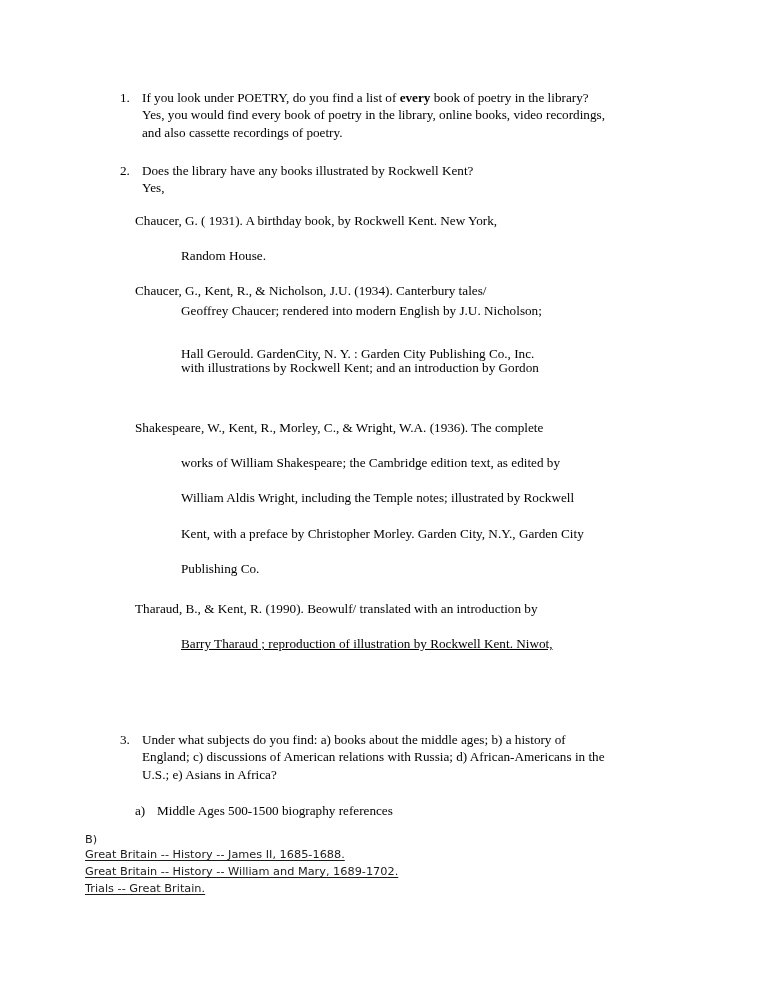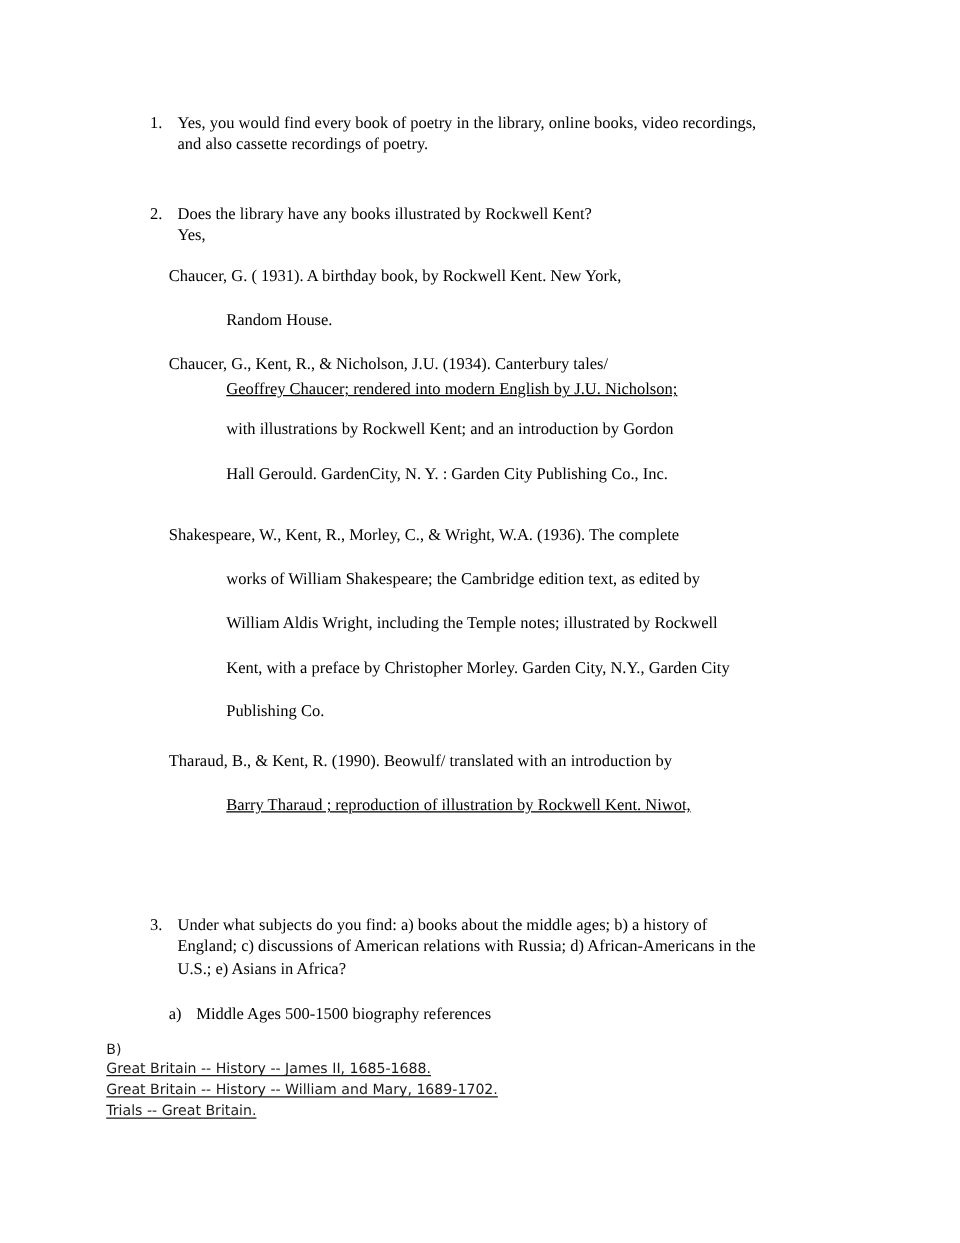--- a/index.html
+++ b/index.html
@@ -101,43 +101,44 @@
   }
 </style>
 </head>
 <body>
 
 <div class="page">
 
   <div class="q-block" style="left:120px; top:89px; width:562px;">
     <span class="q-num">1.</span>
     <div class="q-body">
+      <p><span>If you look under POETRY, do you find a list of </span><span class="bold">every</span><span> book of poetry in the library?</span></p>
       <p>Yes, you would find every book of poetry in the library, online books, video recordings,</p>
       <p>and also cassette recordings of poetry.</p>
     </div>
   </div>
 
   <div class="q-block" style="left:120px; top:162px; width:562px;">
     <span class="q-num">2.</span>
     <div class="q-body">
       <p>Does the library have any books illustrated by Rockwell Kent?</p>
       <p>Yes,</p>
     </div>
   </div>
 
   <div class="citation" style="top:214px;">
     <p class="cit-line" style="margin-bottom:22px;">Chaucer, G.  ( 1931).  A birthday book, by Rockwell Kent.  New York,</p>
     <p class="cit-line cont">Random House.</p>
   </div>
 
   <div class="citation" style="top:284px;">
     <p class="cit-line" style="margin-bottom:7px;">Chaucer, G., Kent, R., &amp; Nicholson, J.U.  (1934).   Canterbury tales/</p>
-    <p class="cit-line cont" style="margin-bottom:19px;text-decoration:underline;">Geoffrey Chaucer; rendered into modern English by J.U. Nicholson;</p>
+    <p class="cit-line cont" style="margin-bottom:30px;">Geoffrey Chaucer; rendered into modern English by J.U. Nicholson;</p>
+    <p class="cit-line cont">Hall Gerould.  GardenCity, N. Y. : Garden City Publishing Co., Inc.</p>
     <p class="cit-line cont" style="margin-bottom:22px;">with illustrations by Rockwell Kent; and an introduction by Gordon</p>
-    <p class="cit-line cont">Hall Gerould.  GardenCity, N. Y. : Garden City Publishing Co., Inc.</p>
   </div>
 
   <div class="citation" style="top:421px;">
     <p class="cit-line" style="margin-bottom:22px;">Shakespeare, W., Kent, R., Morley, C., &amp; Wright, W.A. (1936). The complete</p>
     <p class="cit-line cont" style="margin-bottom:22px;">works of William Shakespeare; the Cambridge edition text, as edited by</p>
     <p class="cit-line cont" style="margin-bottom:22px;">William Aldis Wright, including the Temple notes; illustrated by Rockwell</p>
     <p class="cit-line cont" style="margin-bottom:22px;">Kent, with a preface by Christopher Morley.  Garden City, N.Y., Garden City</p>
     <p class="cit-line cont">Publishing Co.</p>
   </div>
 

